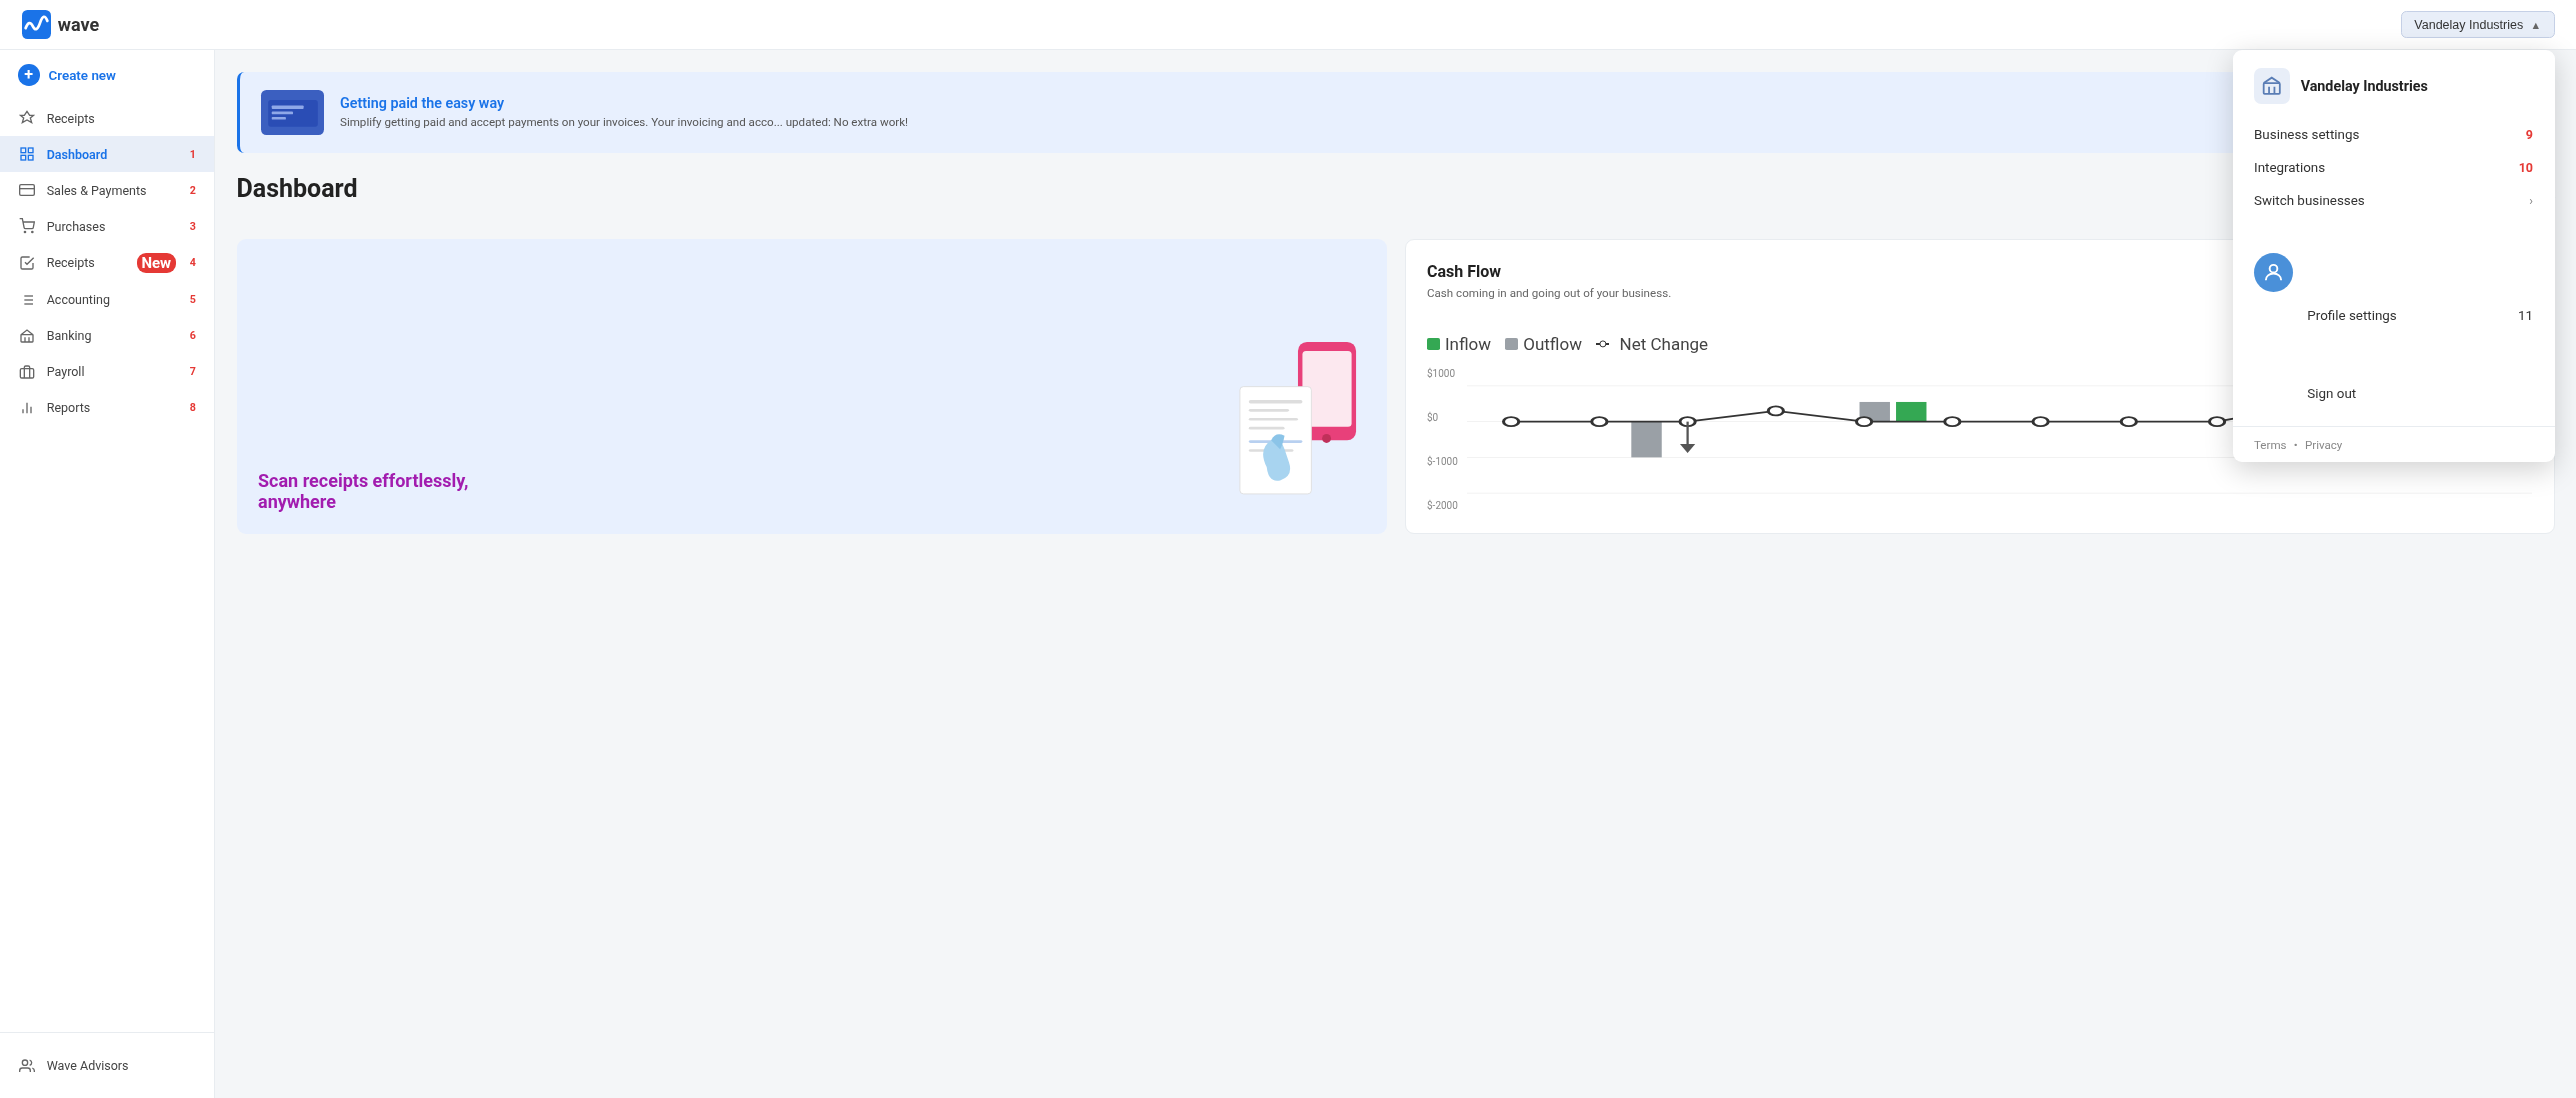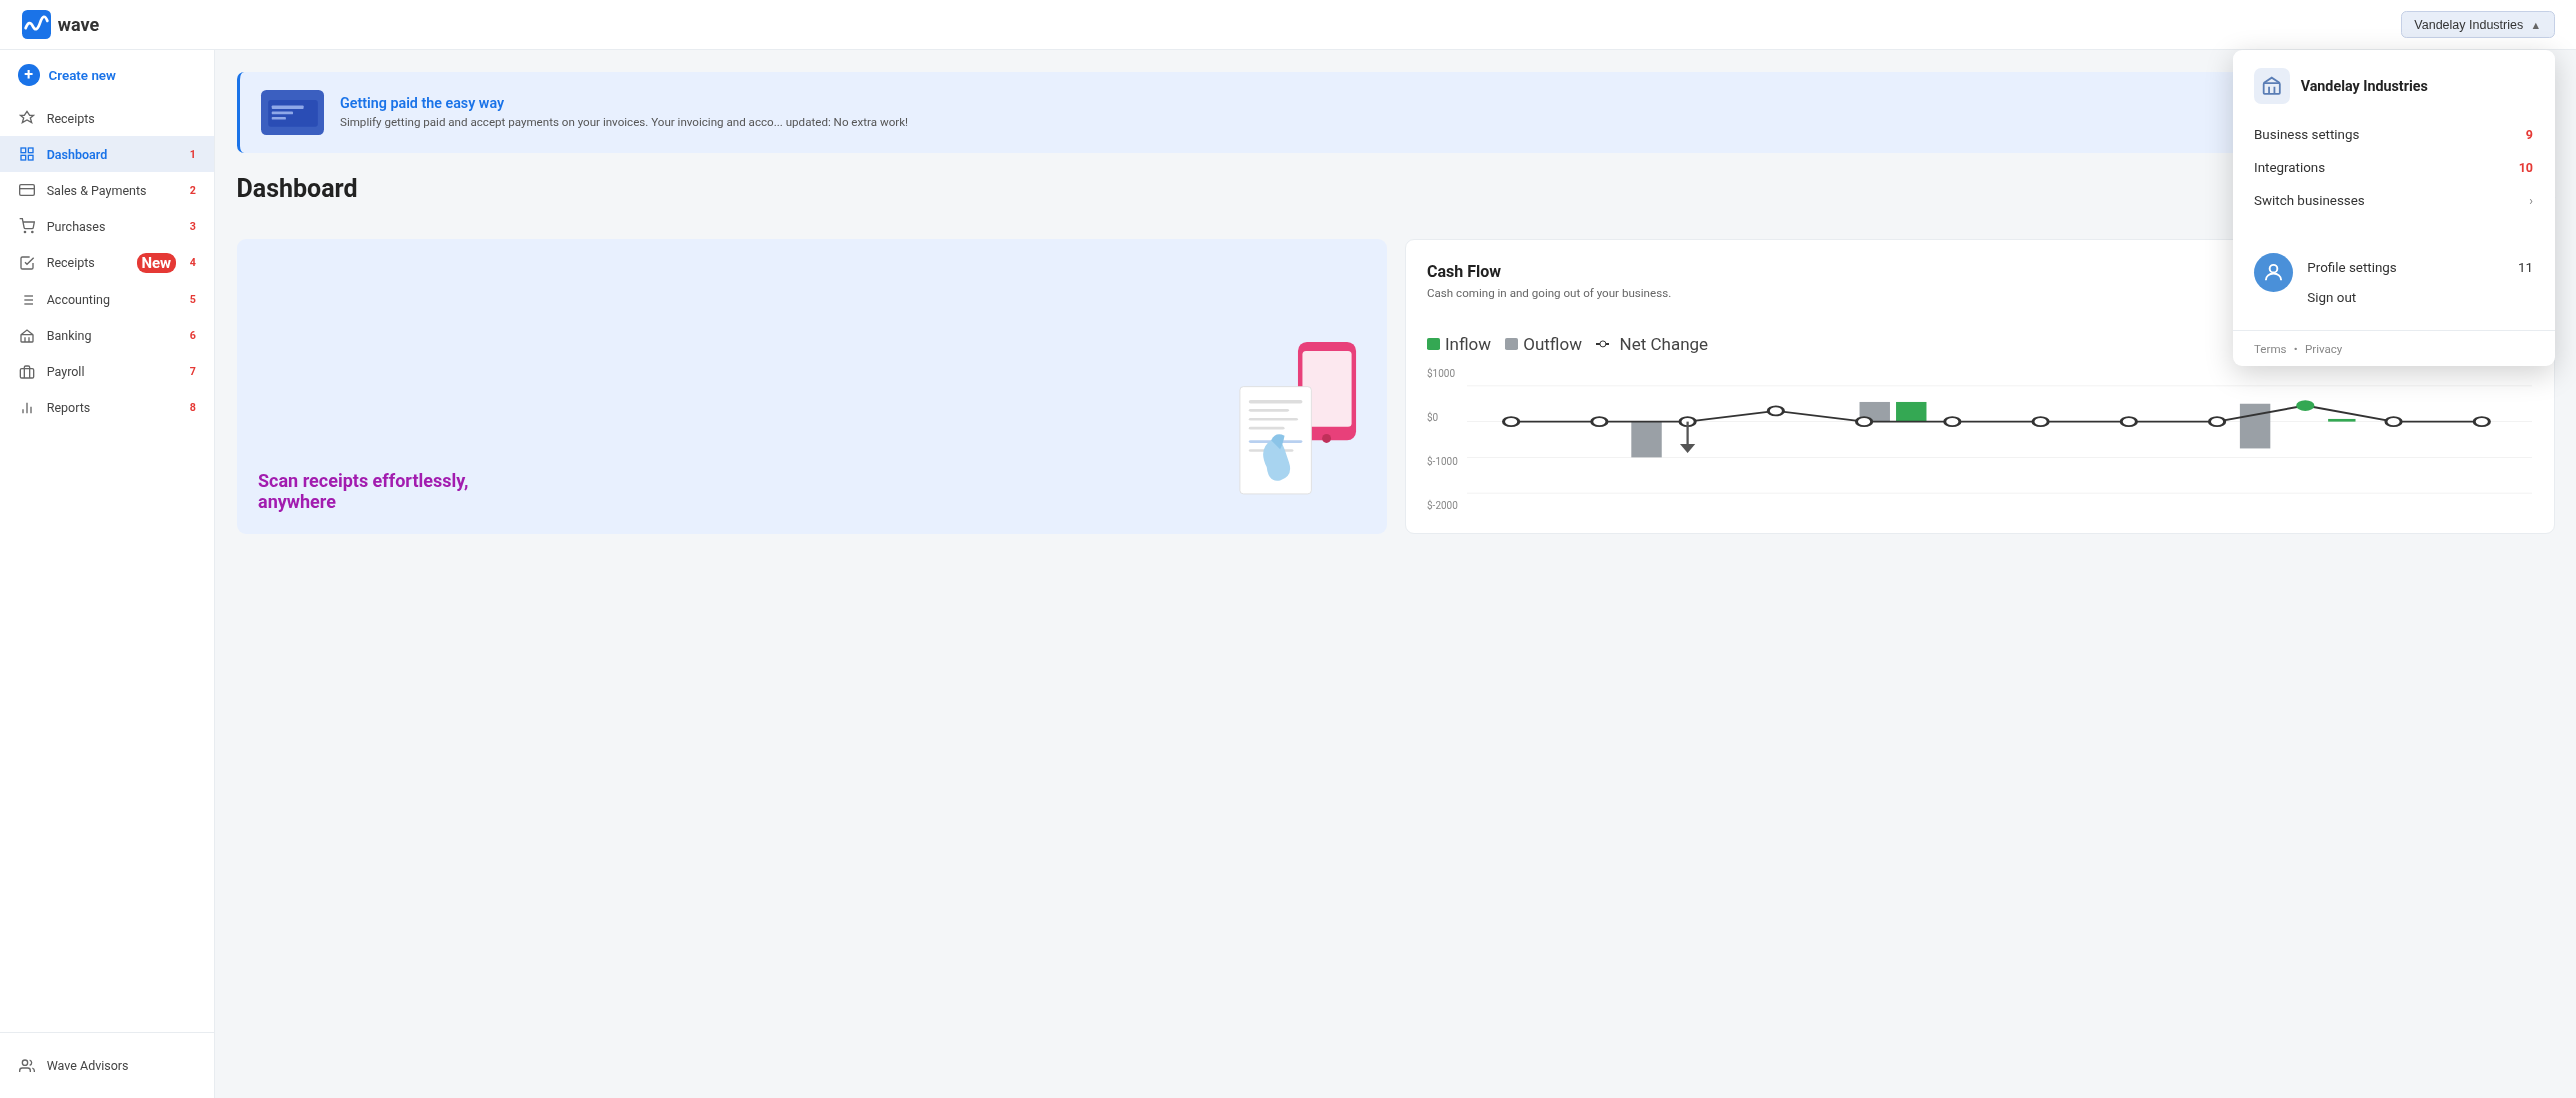--- a/index.html
+++ b/index.html
@@ -378,20 +378,21 @@
       flex: 1;
     }
     .profile-menu-item {
       display: flex;
       align-items: center;
       justify-content: space-between;
       padding: 7.2px 0;
       font-size: 13.4px;
       color: #333;
       cursor: pointer;
+      margin-top: 48px;
     }
     .dropdown-footer {
       padding: 10.7px 21.5px;
       border-top: 0.9px solid #e8ecf0;
       display: flex;
       gap: 7.2px;
       font-size: 11.6px;
       color: #888;
     }
     .footer-link {

